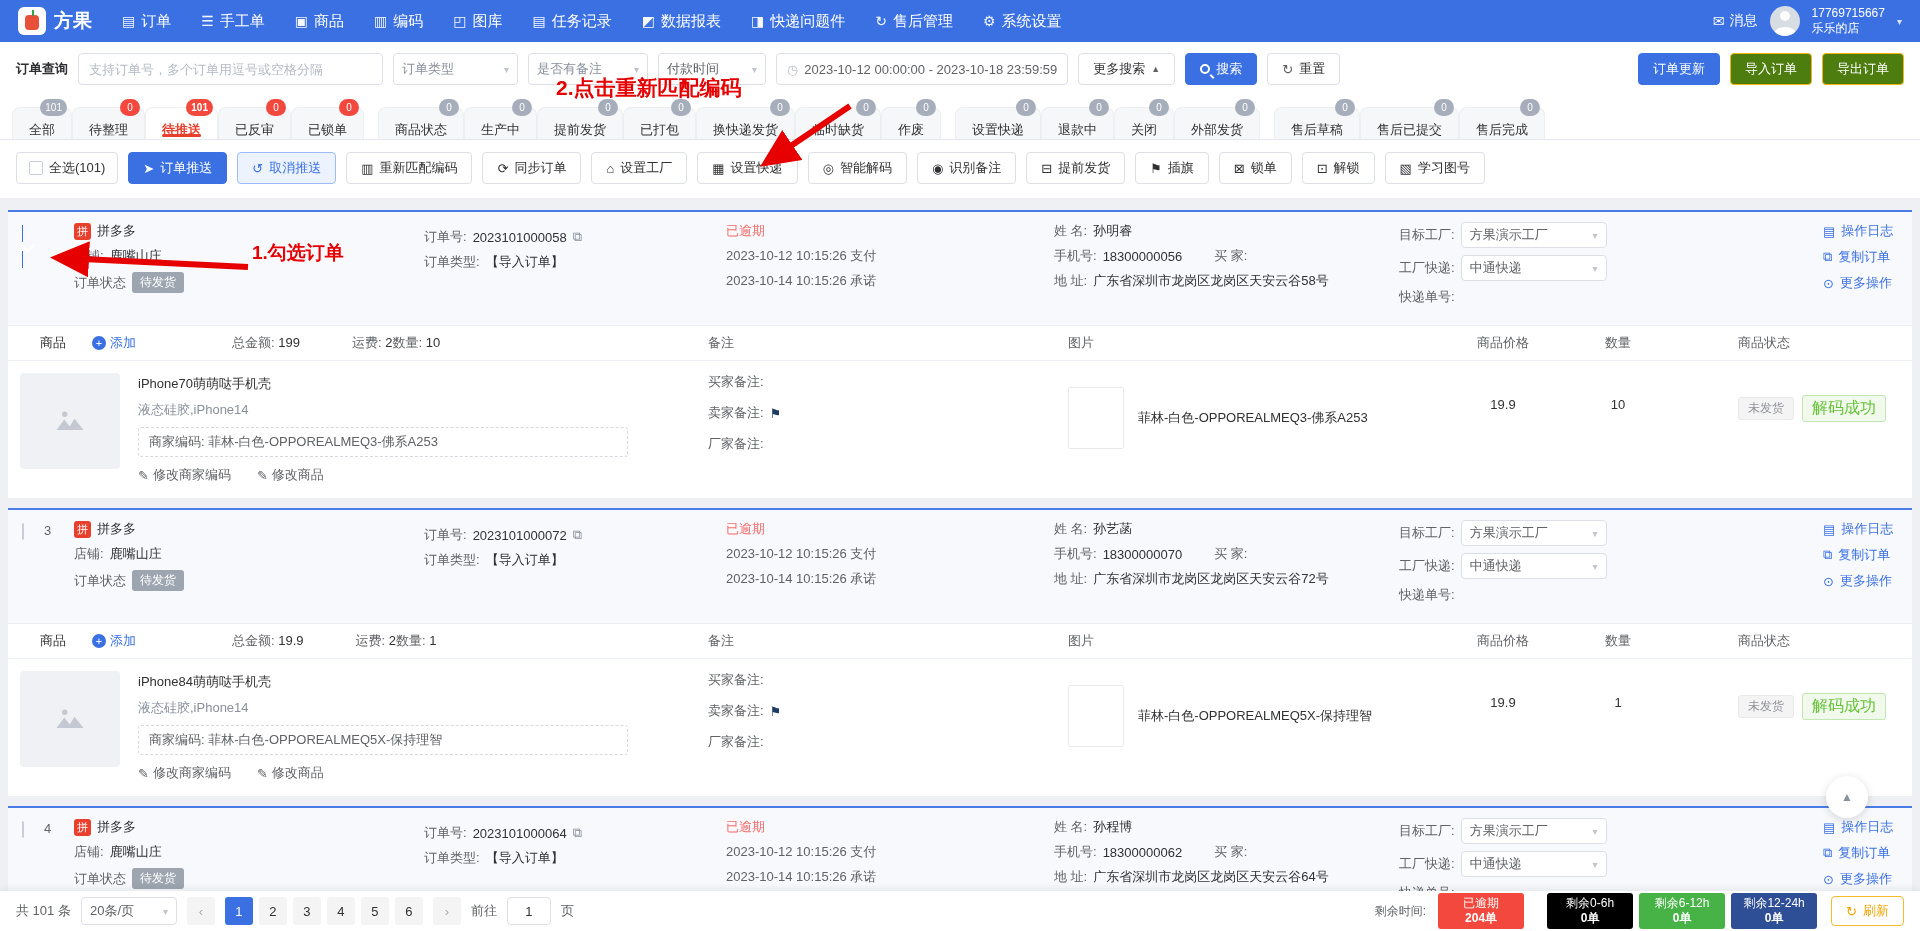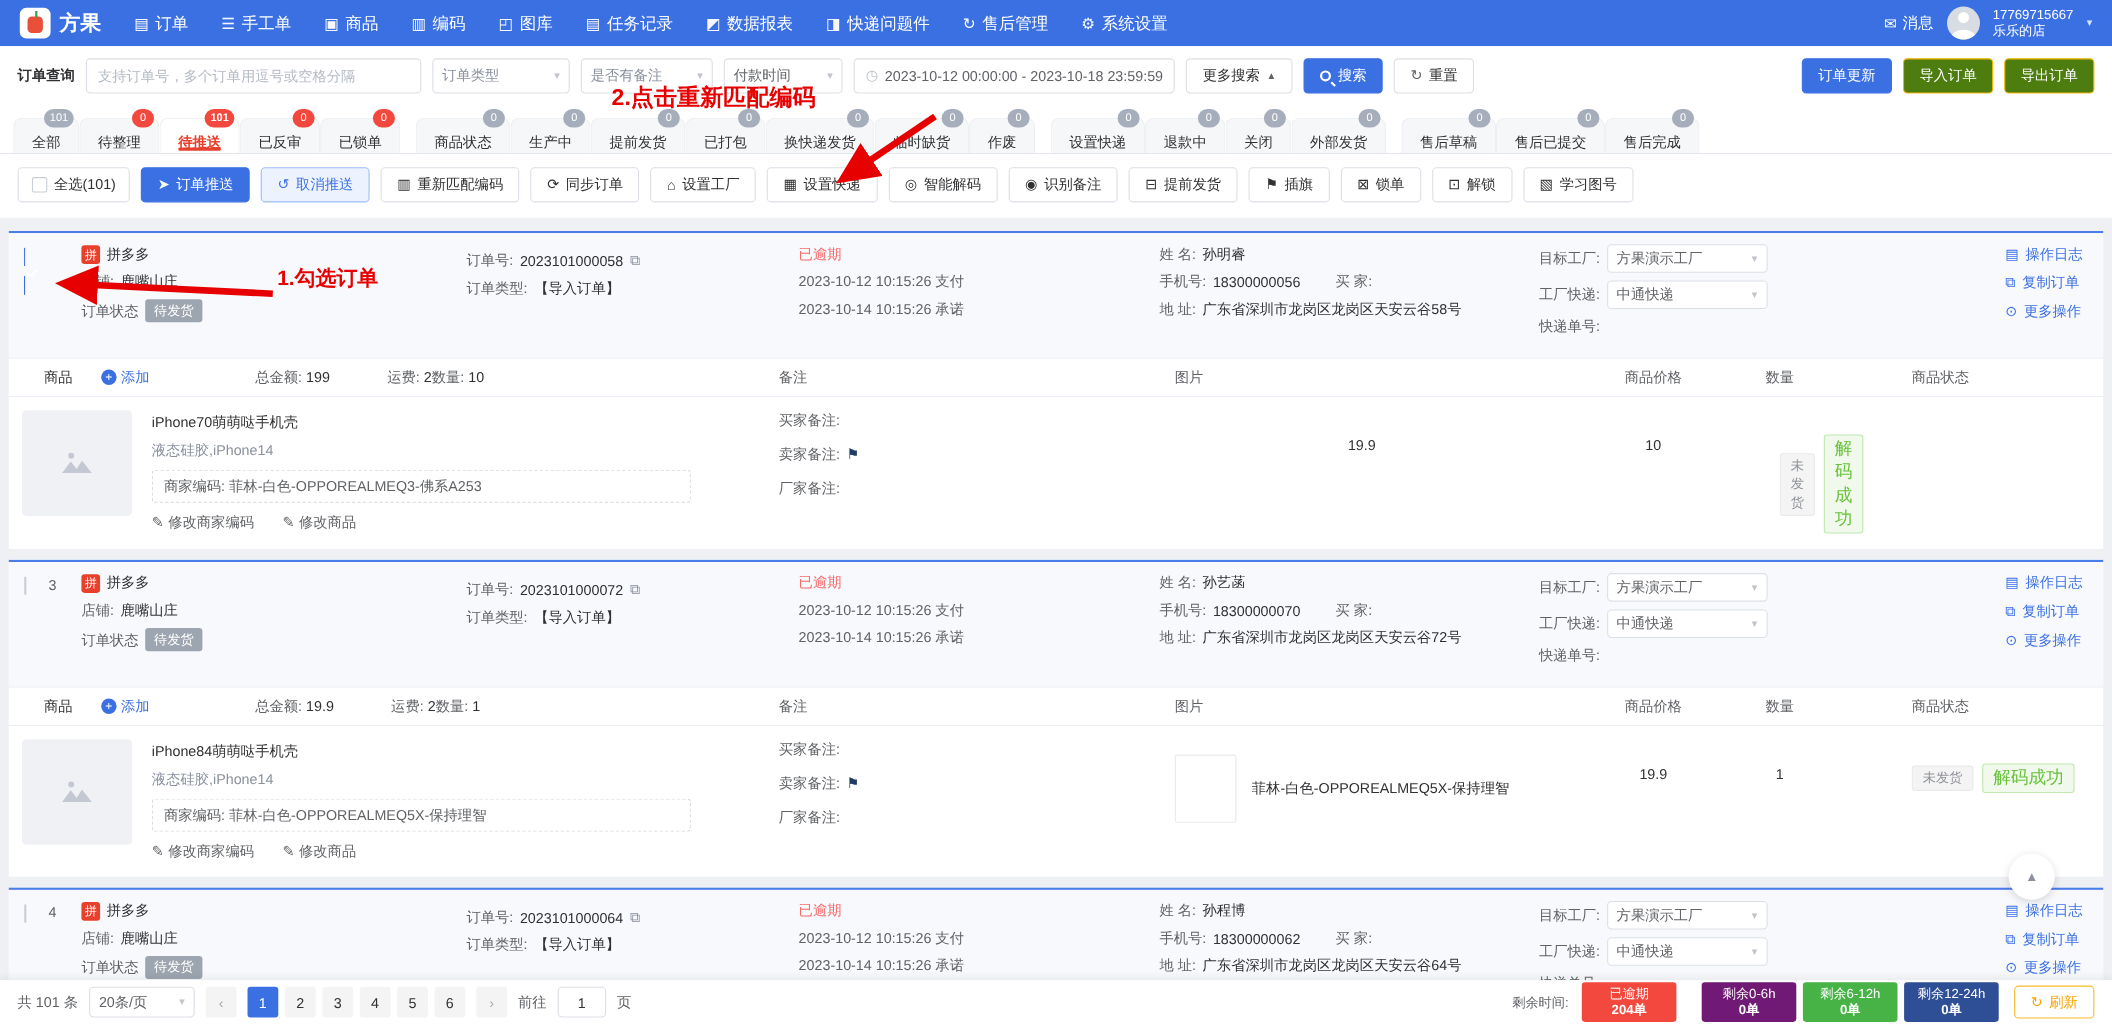--- a/index.html
+++ b/index.html
@@ -562,20 +562,26 @@
             <span>买家备注:</span>
           </div>
         <div class="nline">
             <span>卖家备注:</span>
             <span class="flagic">⚑</span>
           </div>
         <div class="nline">
             <span>厂家备注:</span>
           </div>
       </div>
+      <div class="picol">
+        <span class="pthumb">
+            <span>佛系</span>
+          </span>
+        <span class="piclabel">菲林-白色-OPPOREALMEQ3-佛系A253</span>
+      </div>
       <div class="pcenter">19.9</div>
       <div class="pcenter">10</div>
       <div class="statcol">
         <span class="tag-gray">未发货</span>
         <span class="tag-green">解码成功</span>
       </div>
     </div>
   </div>
 
   <div class="order">
@@ -866,21 +872,21 @@
   </div>
   <div class="fr">
     <span class="remlbl">剩余时间:</span>
     <span style="display:flex">
 
         <span class="fbadge" style="background: rgb(242, 72, 61);">
           <div>已逾期</div>
           <div class="b2">204单</div>
         </span>
 
-        <span class="fbadge" style="background: #701a75; margin-left: 23px;">
+        <span class="fbadge" style="background: #000000; margin-left: 23px;">
           <div>剩余0-6h</div>
           <div class="b2">0单</div>
         </span>
 
         <span class="fbadge" style="background: rgb(71, 179, 71);">
           <div>剩余6-12h</div>
           <div class="b2">0单</div>
         </span>
 
         <span class="fbadge" style="background: rgb(46, 78, 150);">

